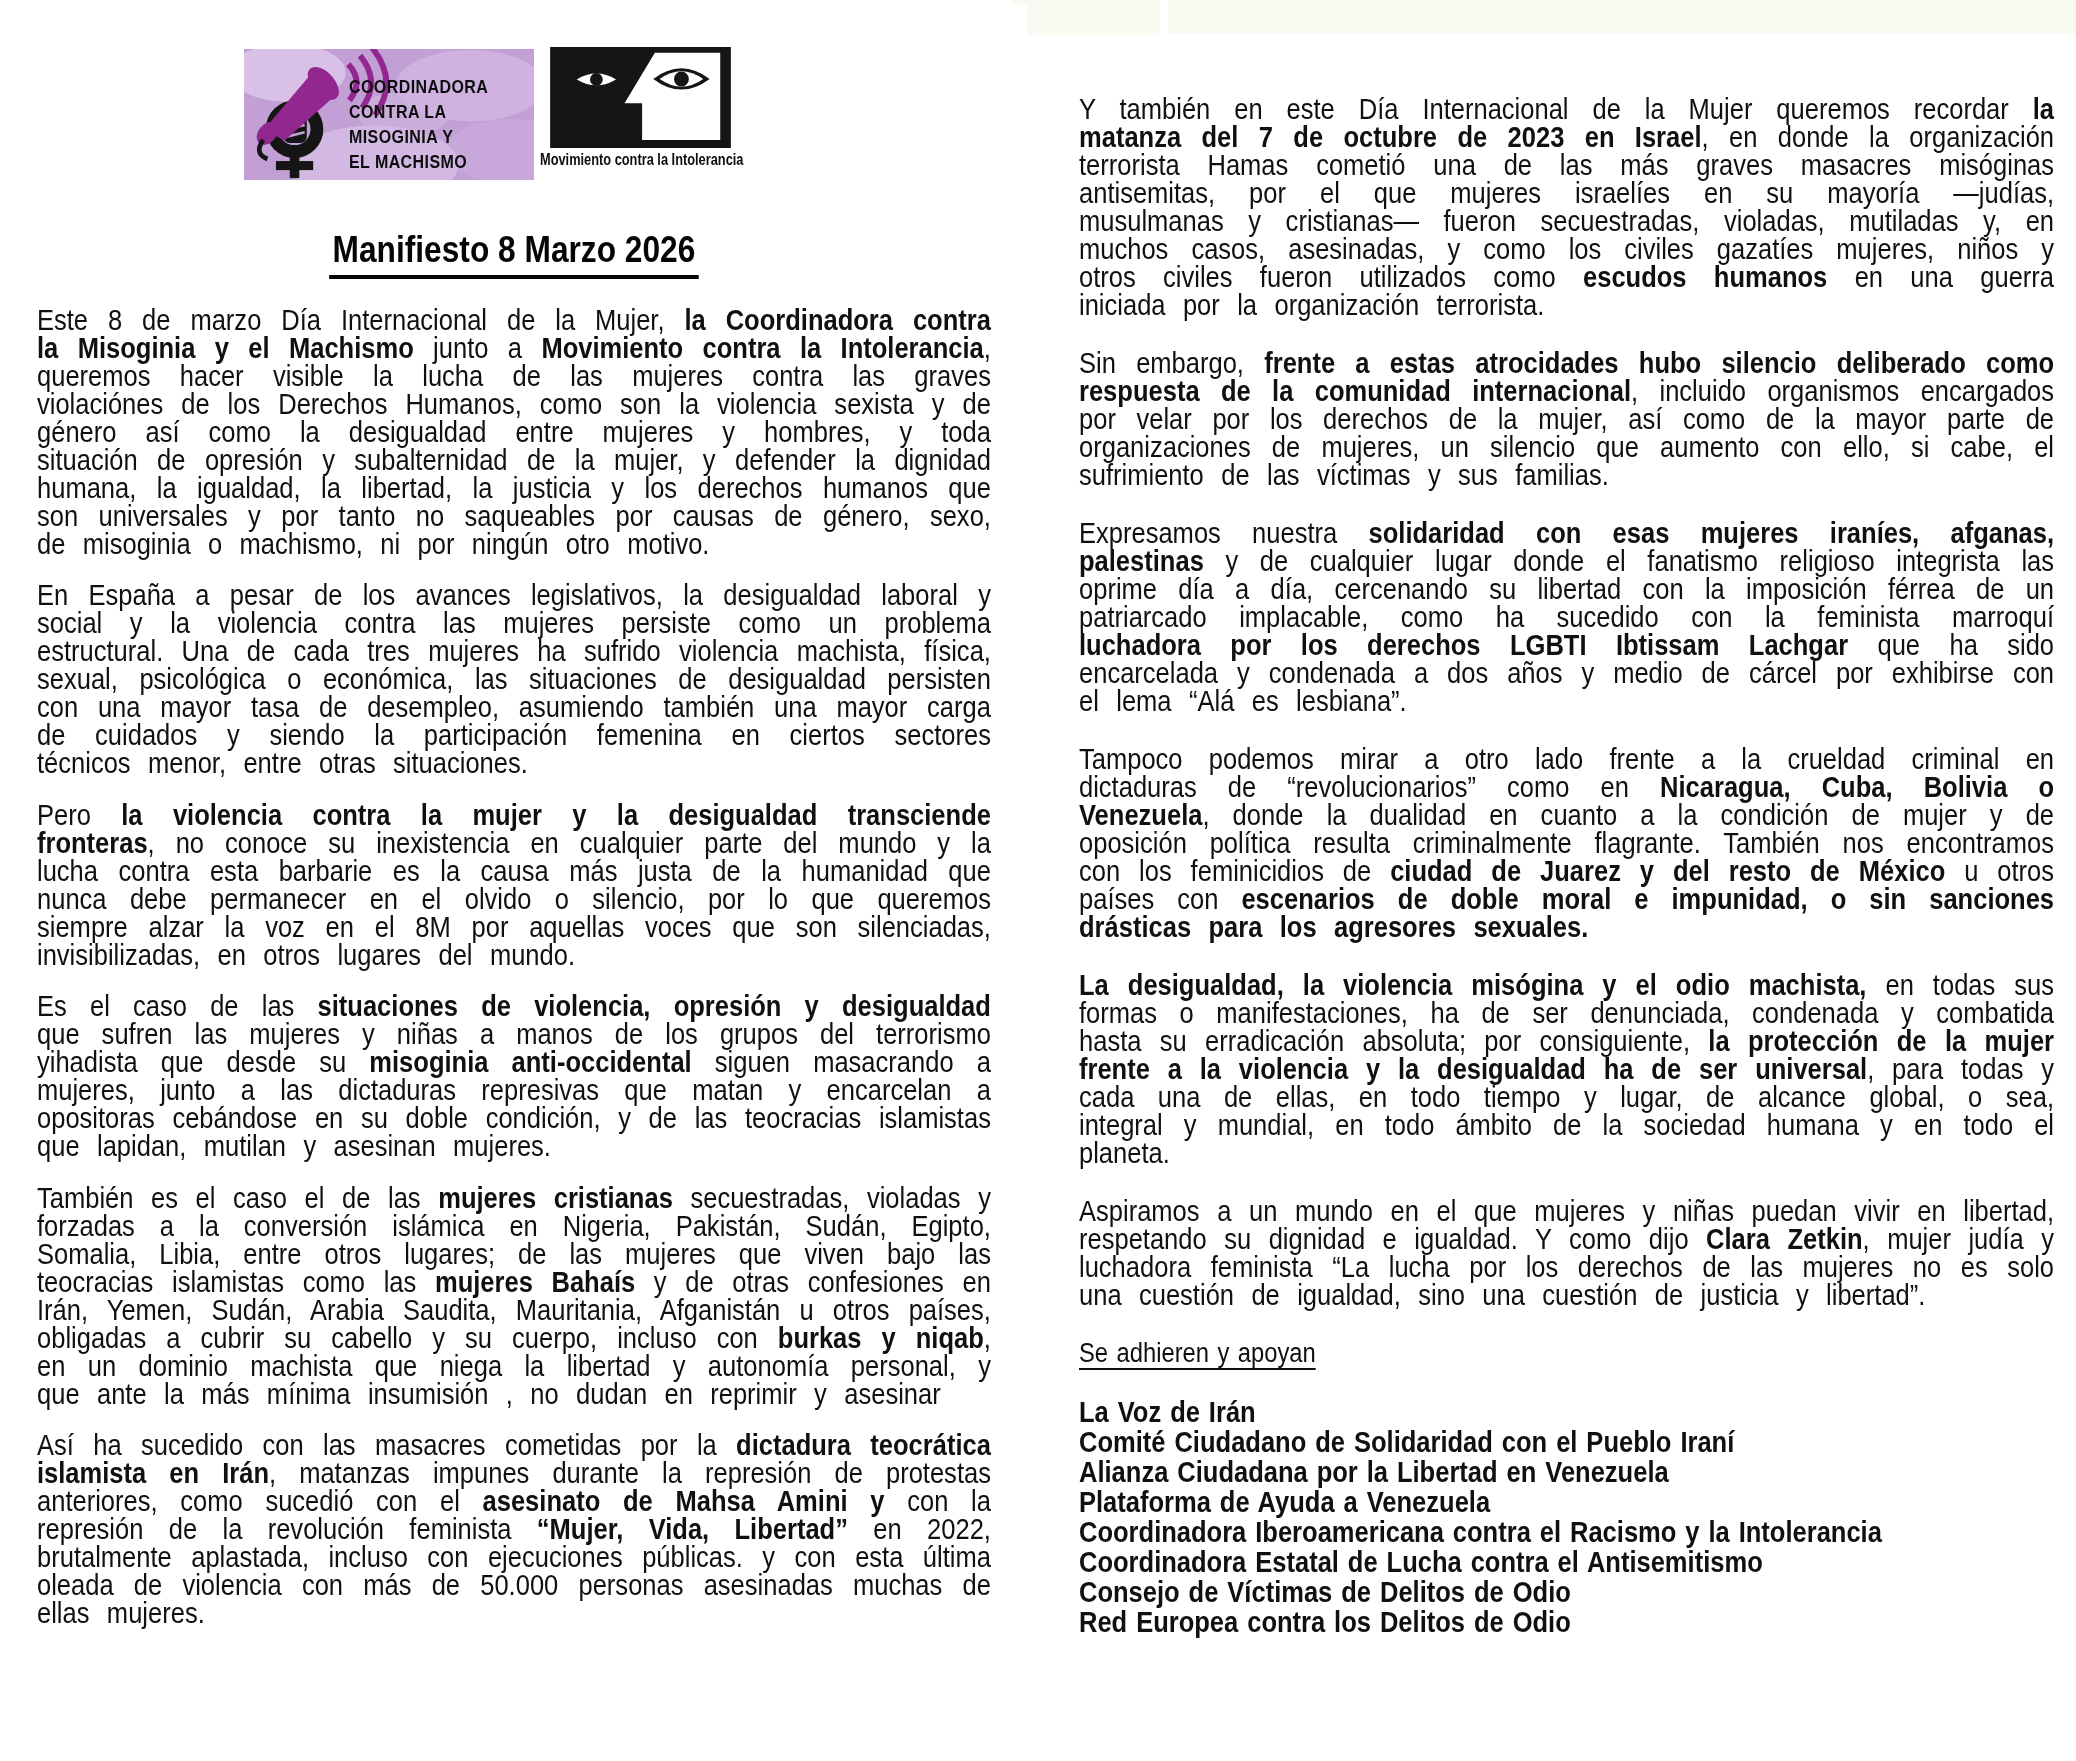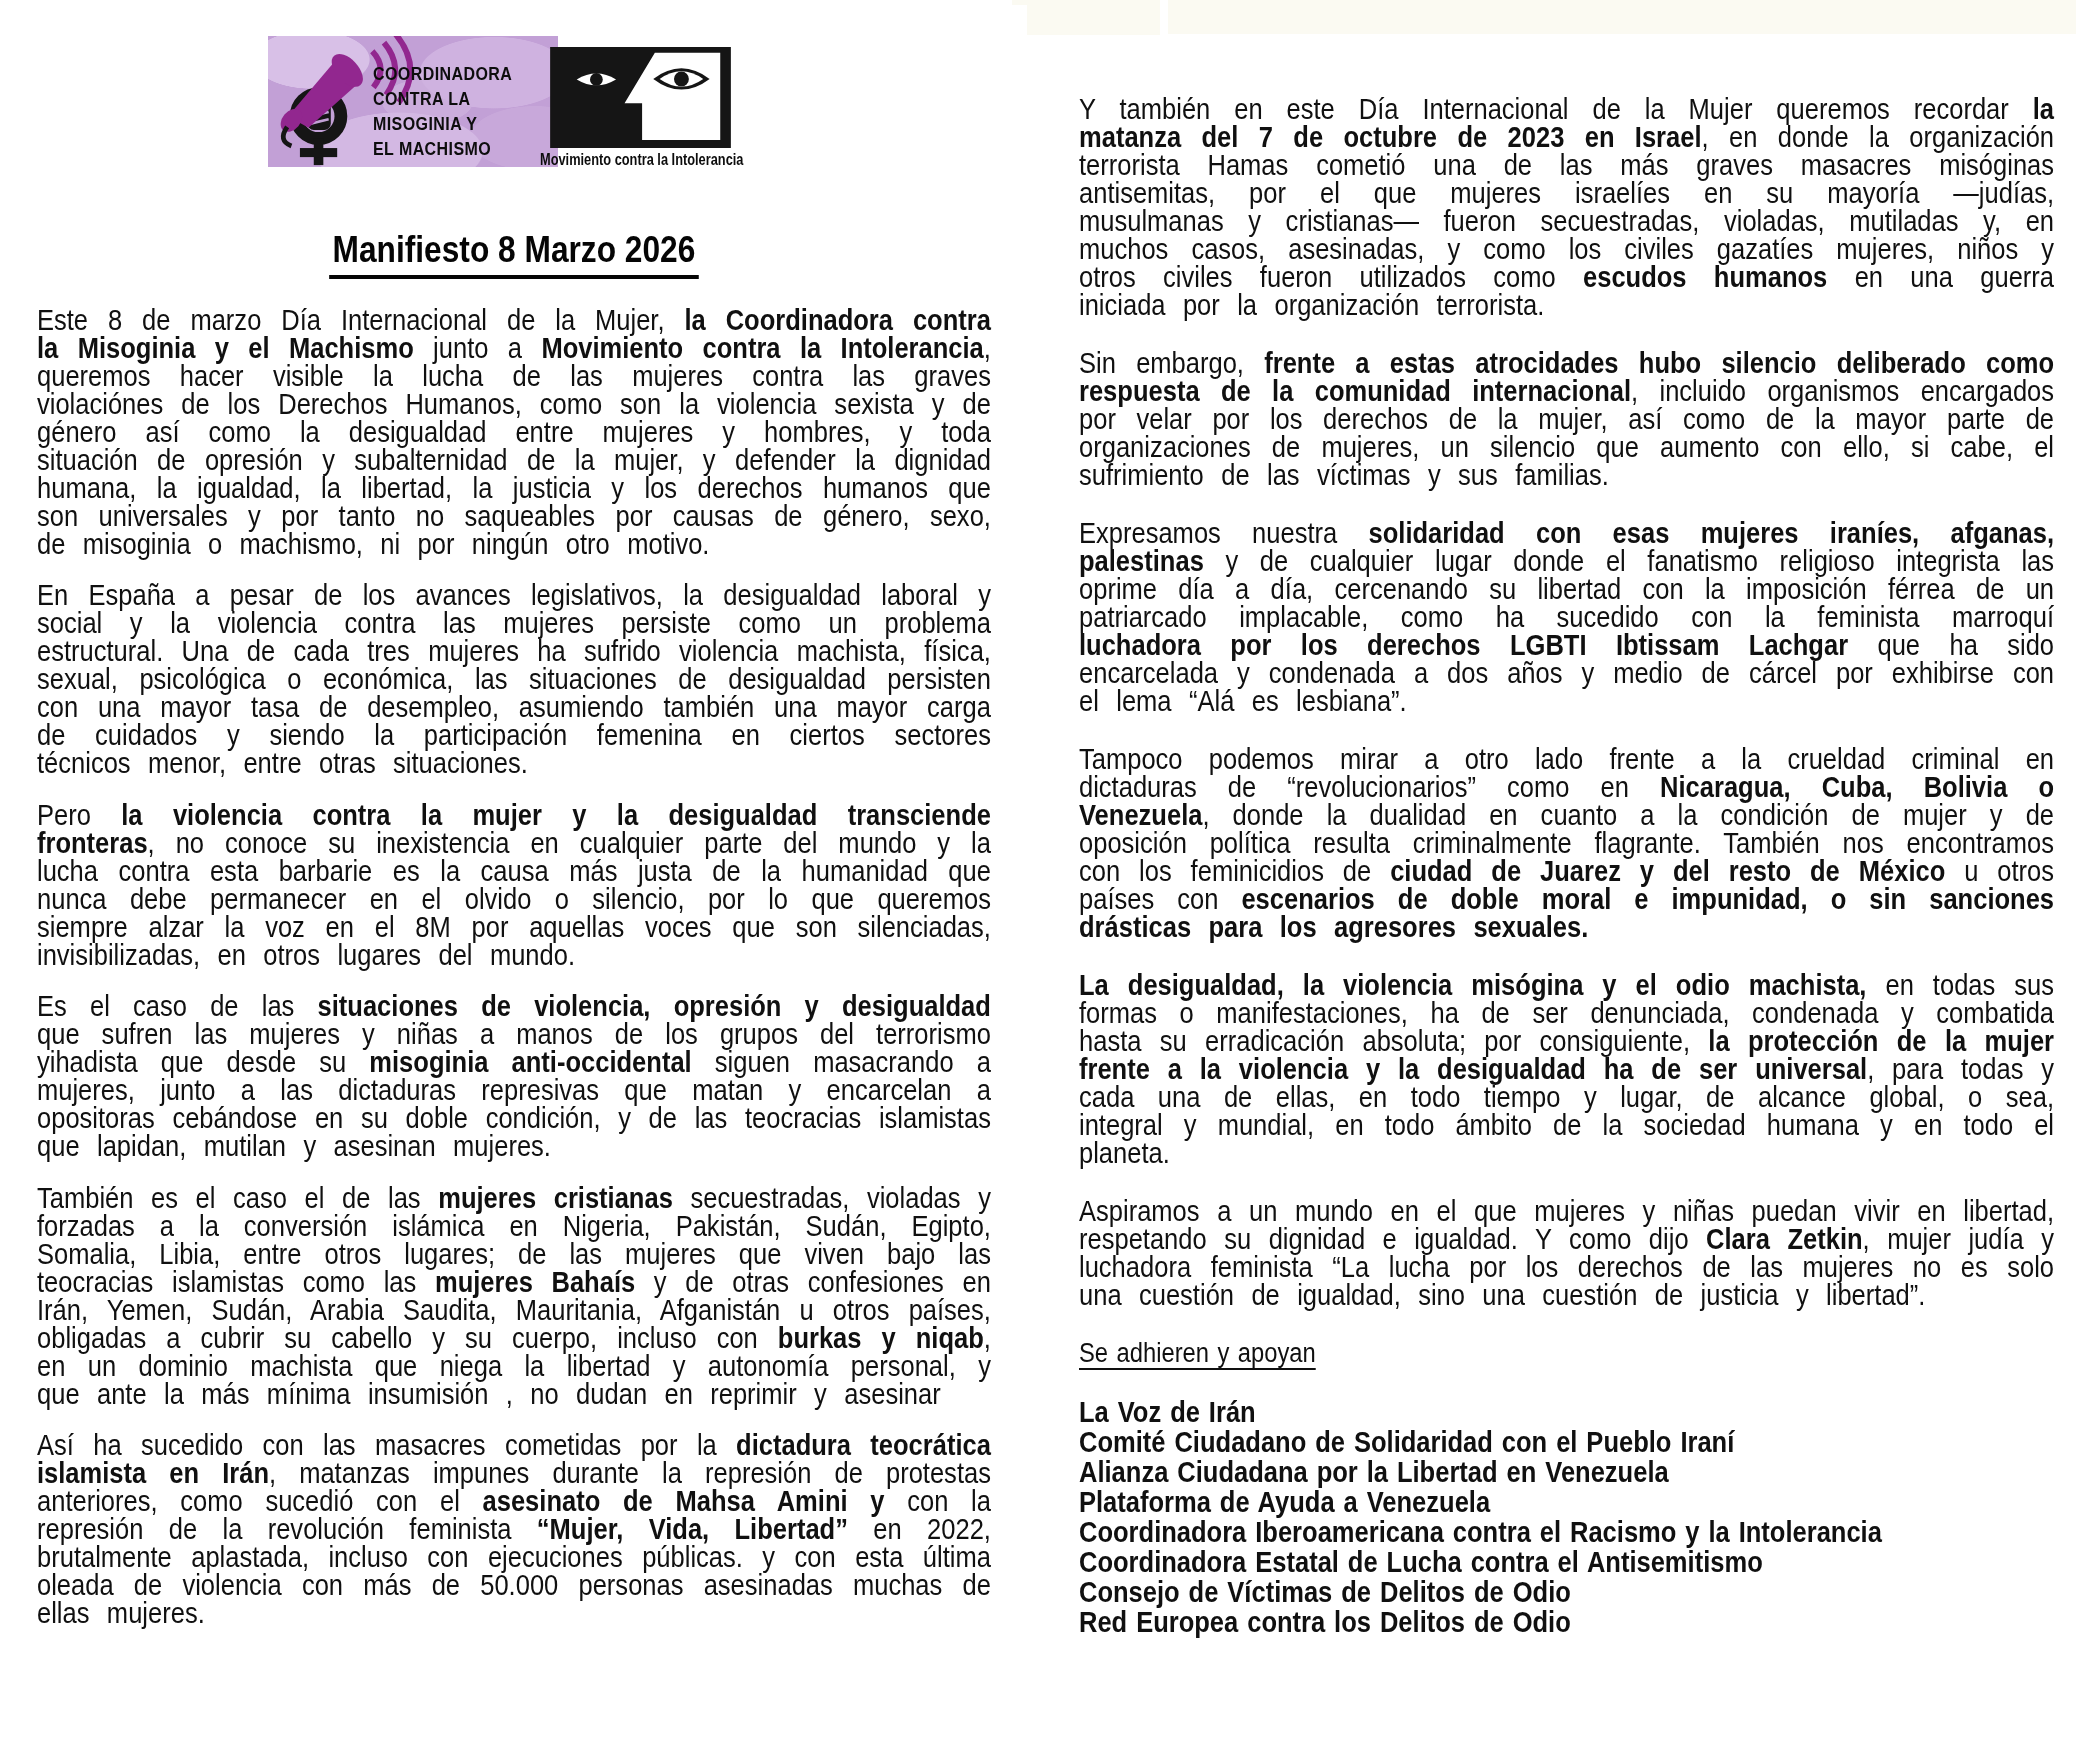--- a/index.html
+++ b/index.html
@@ -8,29 +8,28 @@
     font-family:"Liberation Sans", sans-serif; color:#101010; overflow:hidden;
   }
   
   .artifact { position:absolute; background:#fbfaf2; }
   .artifact-a1 { left:1012px; top:0; width:148px; height:4.8px; }
   .artifact-a2 { left:1027px; top:4.8px; width:133px; height:30px; }
   .artifact-b  { left:1168px; top:0; width:909px; height:34px; }
 
   
   .logo-purple {
-    position:absolute; left:244px; top:36px; width:290px; height:131px;
+    position:absolute; left:244px; top:49px; width:290px; height:131px;
     background-color:#c2a0d6; overflow:hidden;
     background-image:
       radial-gradient(ellipse 96px 48px at 15% 18%, #d8c0e7 0 60%, transparent 61%),
       radial-gradient(ellipse 123px 59px at 78% 28%, #cfb2e0 0 60%, transparent 61%),
       radial-gradient(ellipse 139px 64px at 45% 88%, #d3b8e3 0 60%, transparent 61%),
       radial-gradient(ellipse 107px 53px at 92% 78%, #c8a8da 0 60%, transparent 61%),
       radial-gradient(ellipse 75px 37px at 55% 50%, #cbaddc 0 60%, transparent 61%);
-    margin-left: 24px;
   }
   .logo-purple svg { position:absolute; left:0; top:0; }
   .logo-text {
     position:absolute; left:105px; top:24.5px; font-weight:bold; font-size:18.6px;
     line-height:25px; letter-spacing:0.5px; color:#0d0d0d; white-space:nowrap;
     transform:scaleX(0.86); transform-origin:0 0;
   }
   .logo-black { position:absolute; left:550px; top:47px; width:181px; height:101px; }
   .logo-black-caption {
     position:absolute; left:540px; top:151px; width:241px; text-align:center;

